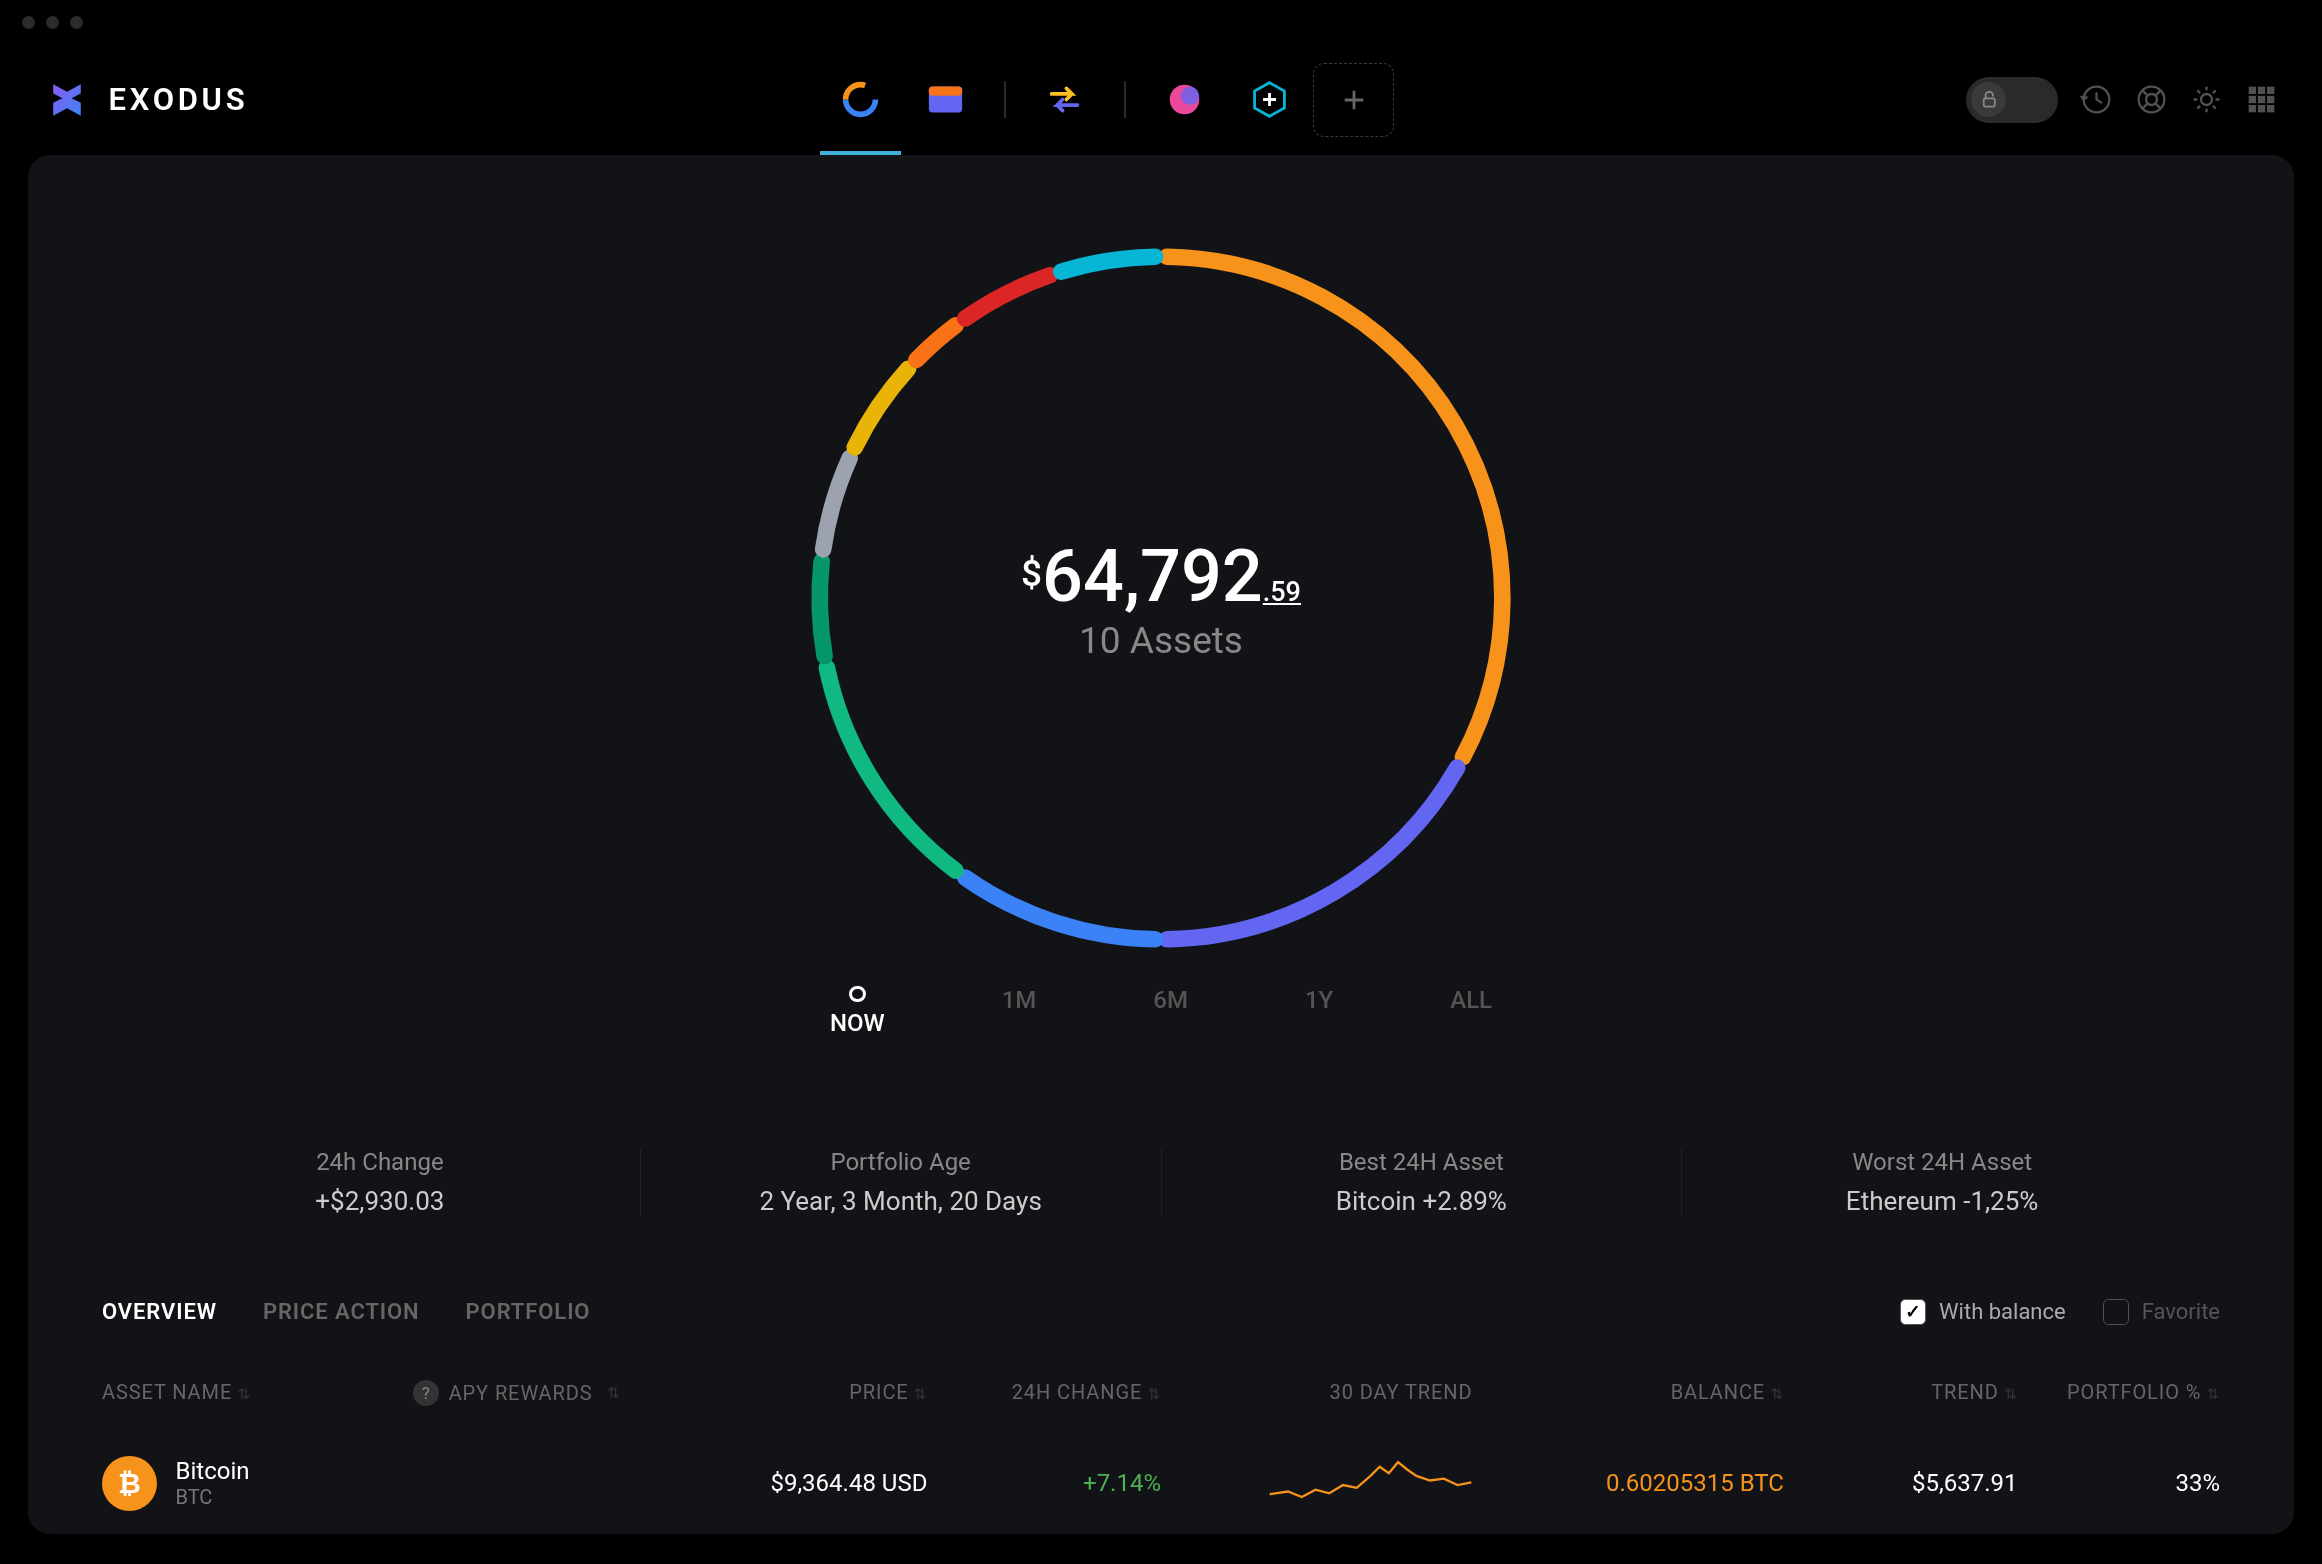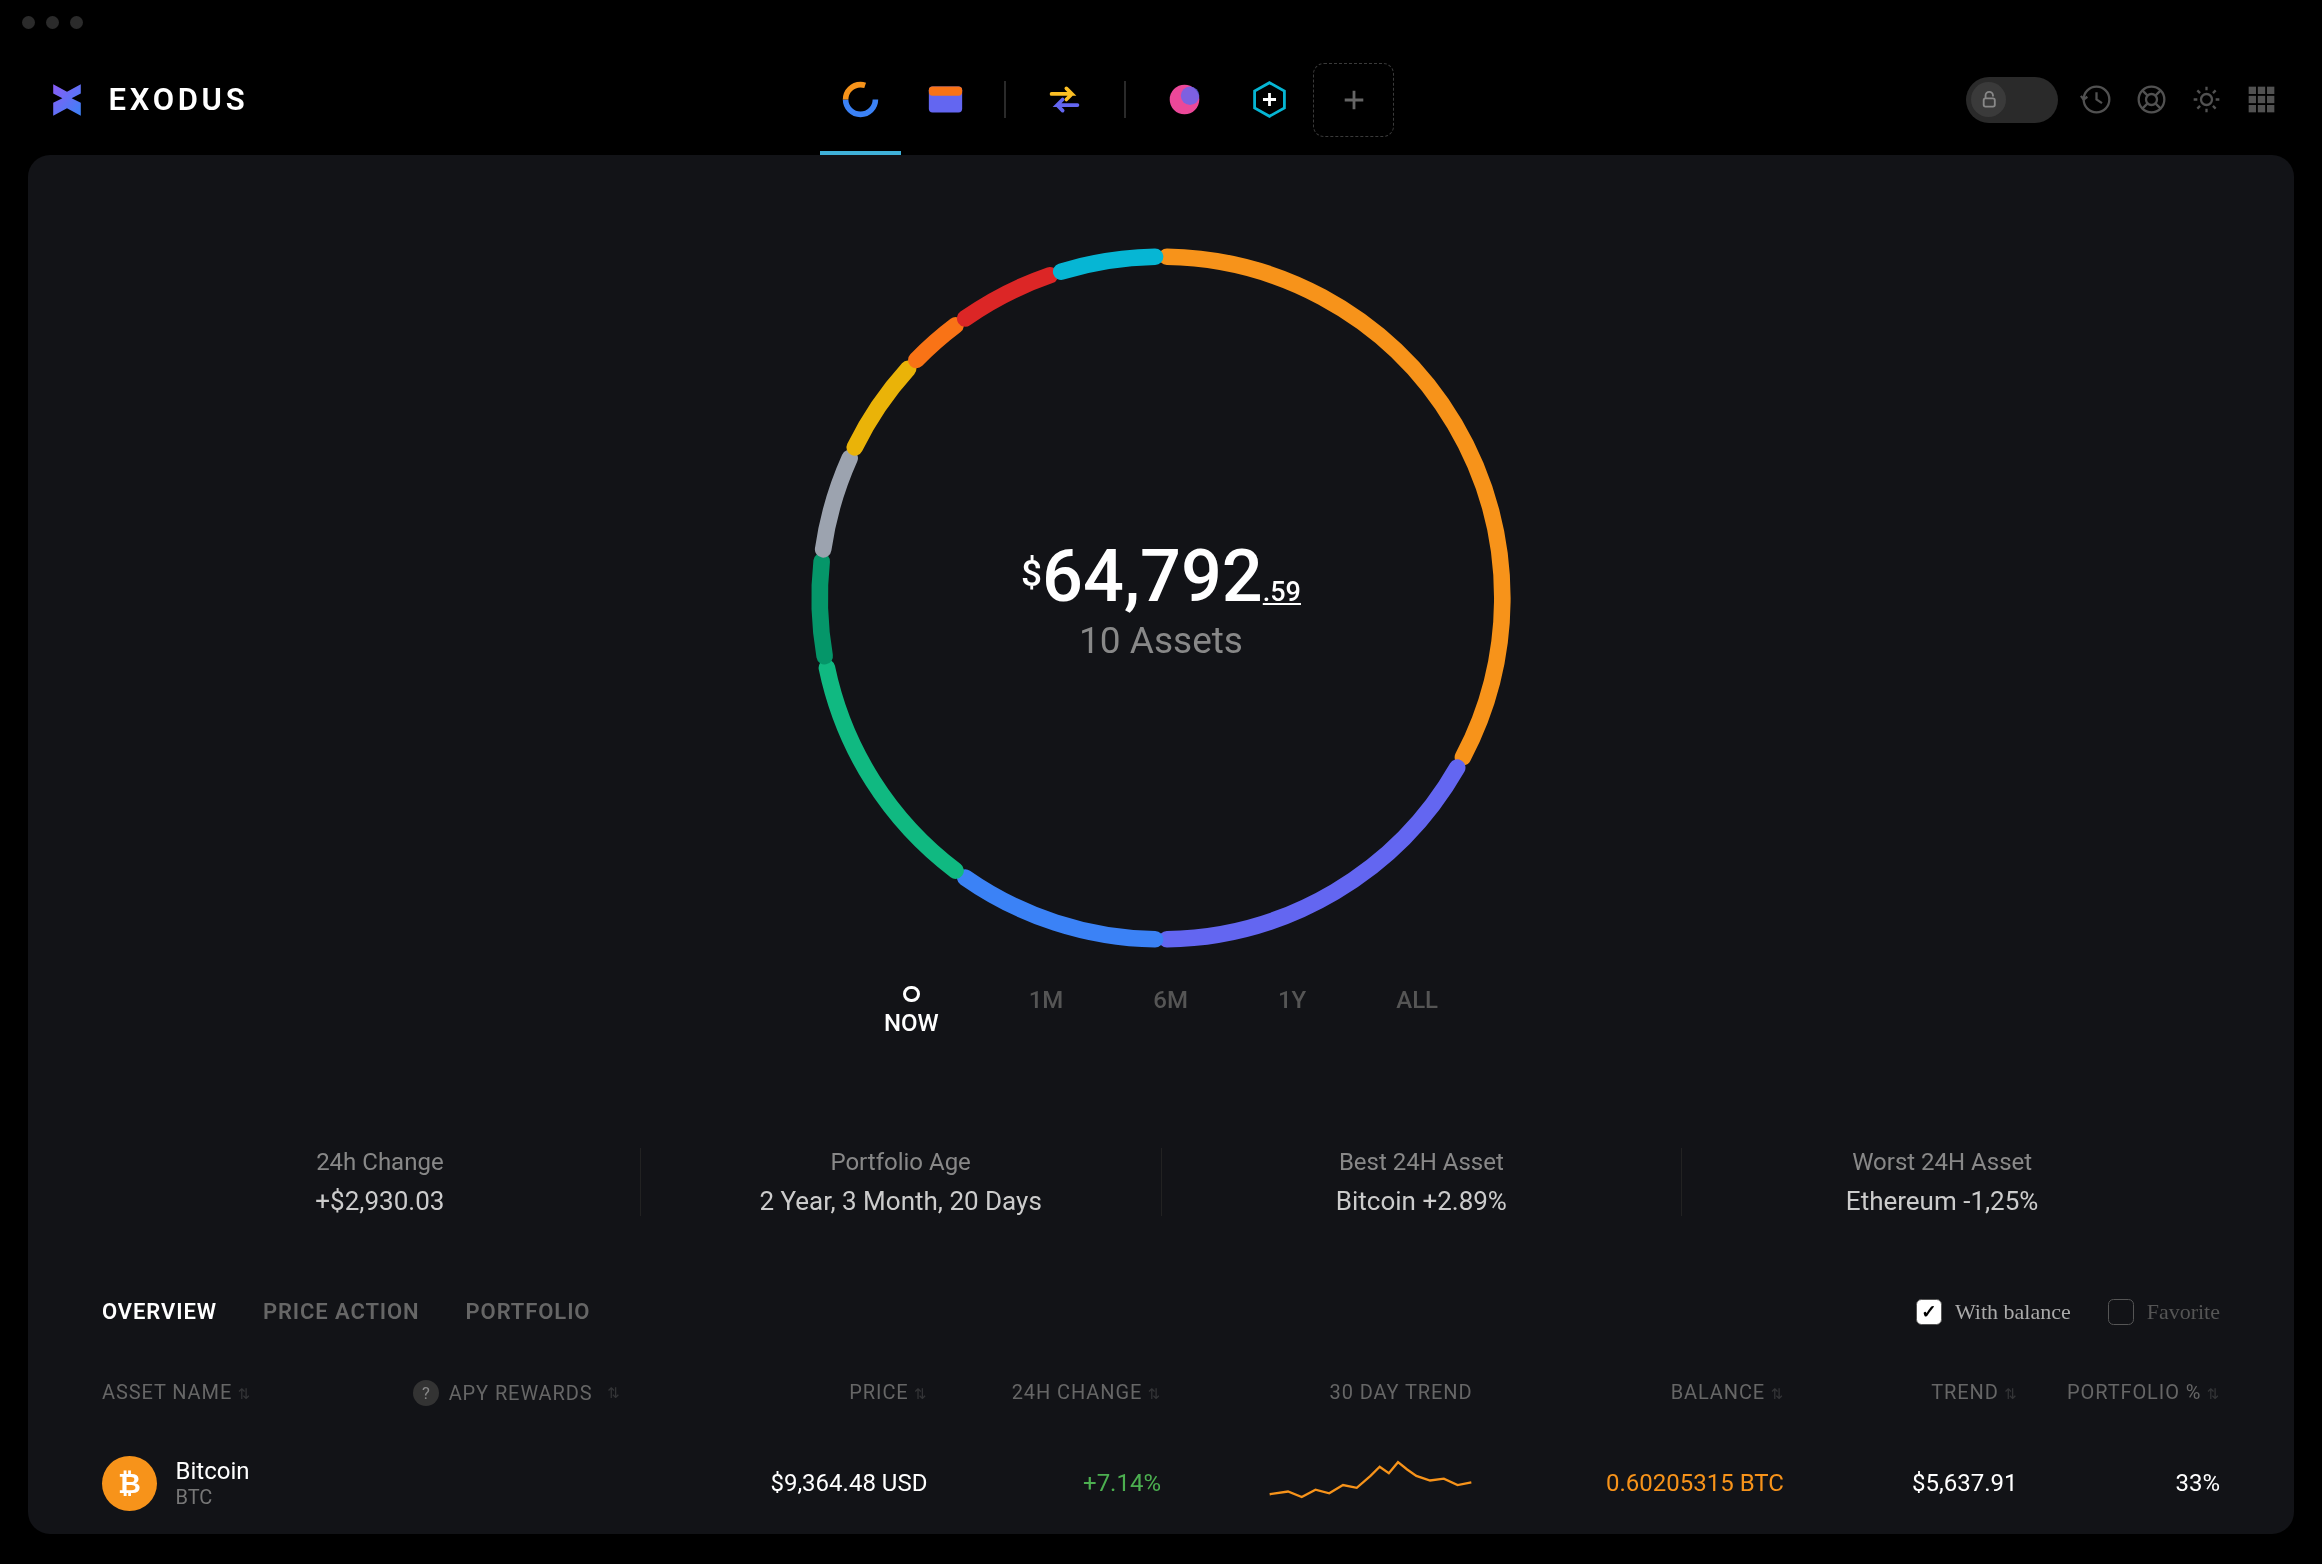--- a/index.html
+++ b/index.html
@@ -154,21 +154,21 @@
 }
 .balance-amount .sym { font-size: 37px; vertical-align: 14.8px; }
 .balance-amount .cents { font-size: 27px; text-decoration: underline; }
 .assets-label {
   font-size: 37px;
   color: #888;
 }
 
 .time-range {
   display: flex;
-  gap: 90px;
+  gap: 117px;
   justify-content: center;
   margin-top: 18.5px;
 }
 .time-item {
   color: #555;
   font-size: 24px;
   font-weight: 500;
   cursor: pointer;
   display: flex;
   flex-direction: column;
@@ -226,21 +226,20 @@
   color: #666;
   font-weight: 600;
   cursor: pointer;
   letter-spacing: 0.9px;
 }
 .tab.active { color: #fff; }
 .filters {
   display: flex;
   gap: 37px;
   align-items: center;
-  font-family: Liberation Serif, serif;
 }
 .checkbox-group {
   display: flex;
   align-items: center;
   gap: 13px;
   color: #aaa;
   font-size: 22px;
 }
 .checkbox {
   width: 26px;

